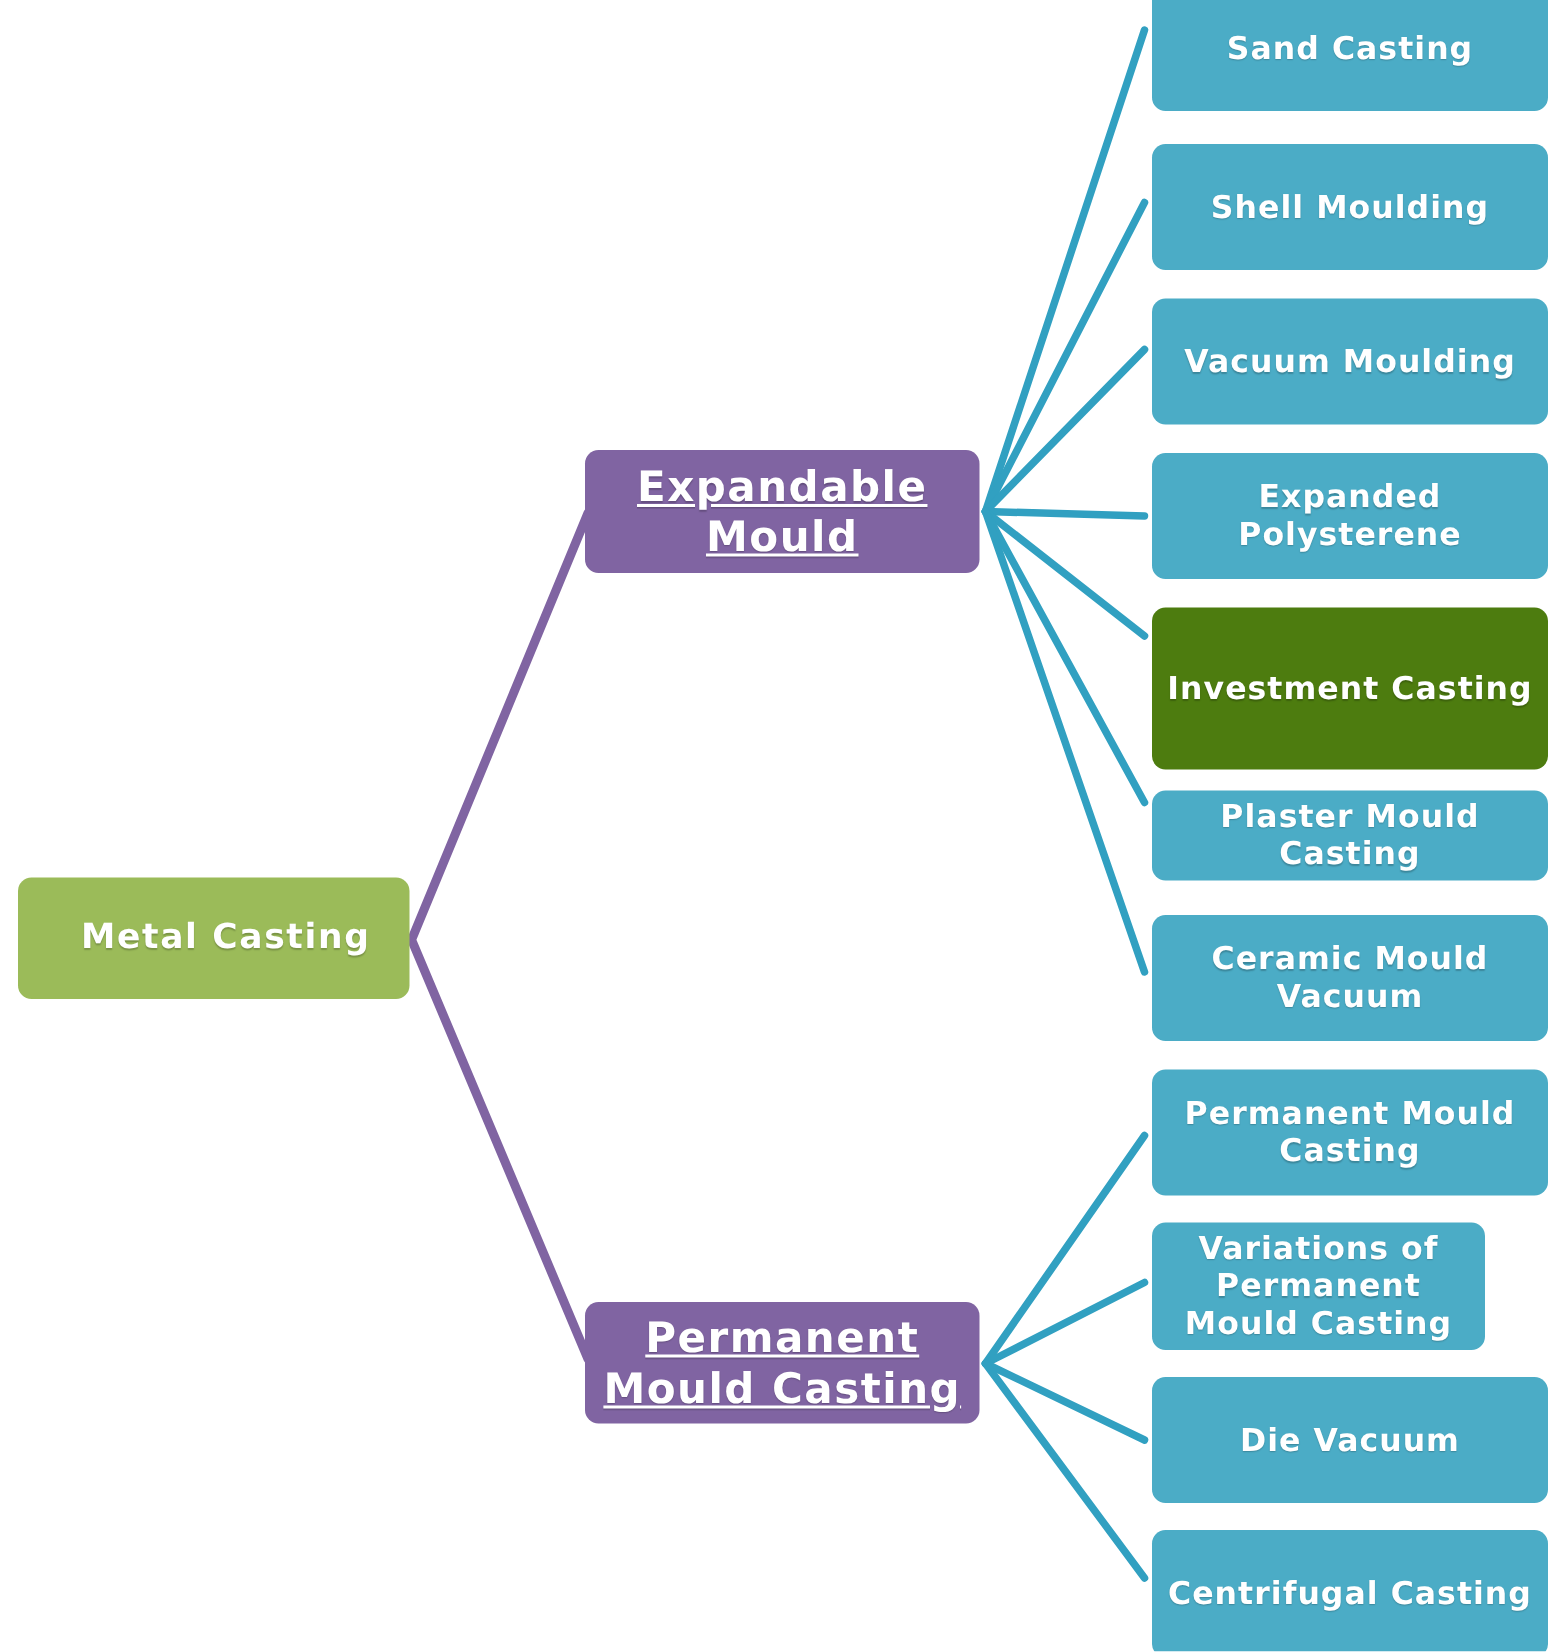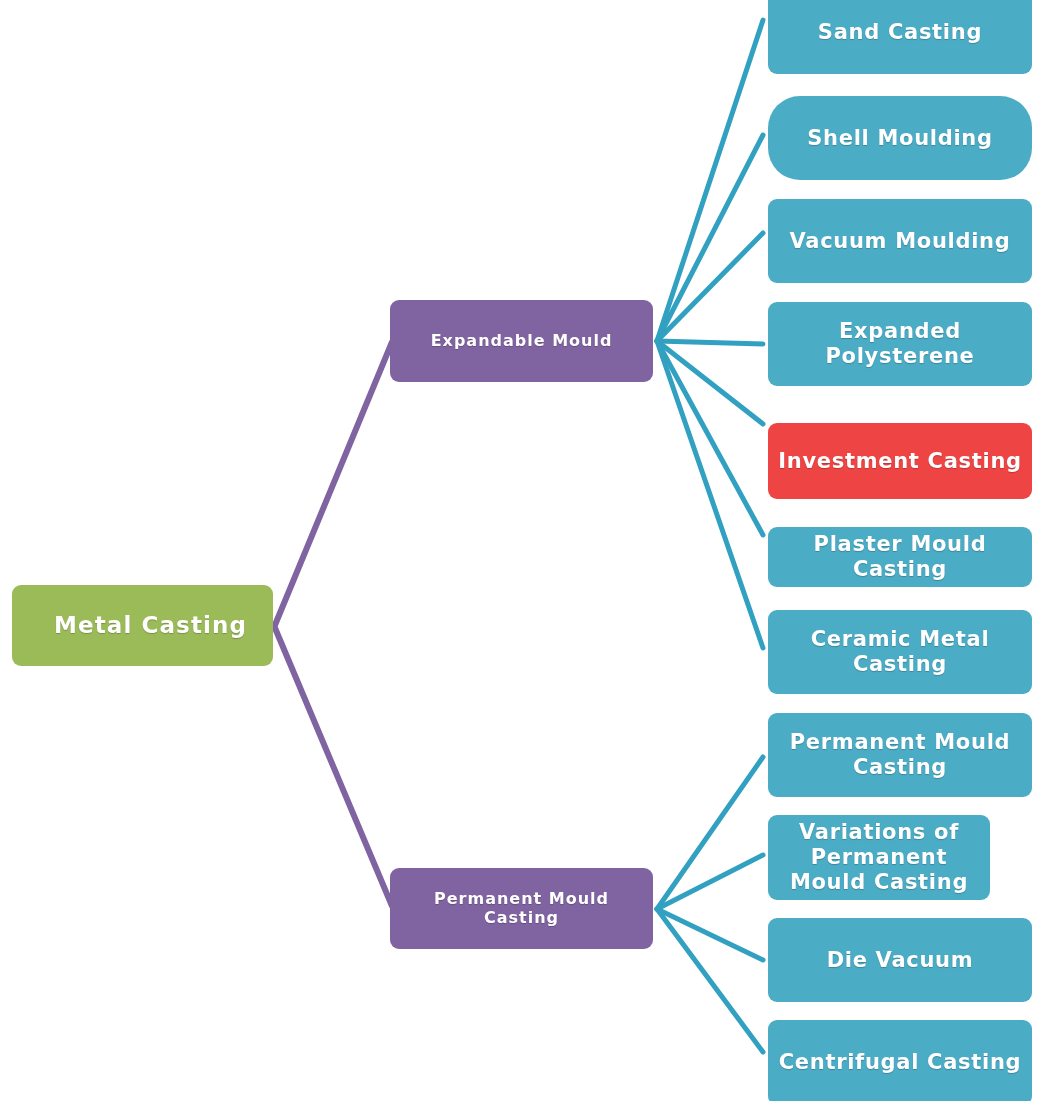--- a/index.html
+++ b/index.html
@@ -41,22 +41,23 @@
     padding: 2px 8px;
   }
   .node-root {
     background: #9BBB59;
     font-size: 23px;
     letter-spacing: 1.1px;
     padding-left: 24px;
   }
   .node-branch {
     background: #8064A2;
-    font-size: 16px;
+    font-size: 28px;
     letter-spacing: 1.0px;
+    text-decoration: underline;
   }
   .node-leaf {
     background: #4BACC6;
     font-size: 21px;
     letter-spacing: 0.7px;
   }
 </style>
 </head>
 <body>
 
@@ -78,24 +79,24 @@
       <line x1="657" y1="909" x2="763" y2="1052" stroke="#31A0C1" stroke-width="5" stroke-linecap="round"></line>
     </svg>
 
   <div class="node node-root" style="left: 12px; top: 585px; width: 261px; height: 81px; background: rgb(155, 187, 89);">Metal Casting</div>
 
   <div class="node node-branch" style="left: 390px; top: 300px; width: 263px; height: 82px; background: rgb(128, 100, 162);">Expandable Mould</div>
 
   <div class="node node-branch" style="left: 390px; top: 868px; width: 263px; height: 81px; background: rgb(128, 100, 162);">Permanent Mould Casting</div>
 
   <div class="node node-leaf" style="left: 768px; top: -10px; width: 264px; height: 84px; background: rgb(75, 172, 198);">Sand Casting</div>
-  <div class="node node-leaf" style="left: 768px; top: 96px; width: 264px; height: 84px; background: rgb(75, 172, 198); border-radius: 32px;">Shell Moulding</div>
+  <div class="node node-leaf" style="left: 768px; top: 96px; width: 264px; height: 84px; background: rgb(75, 172, 198);">Shell Moulding</div>
   <div class="node node-leaf" style="left: 768px; top: 199px; width: 264px; height: 84px; background: rgb(75, 172, 198); text-align: right;">Vacuum Moulding</div>
   <div class="node node-leaf" style="left: 768px; top: 302px; width: 264px; height: 84px; background: rgb(75, 172, 198);">Expanded Polysterene</div>
-  <div class="node node-leaf" style="left: 768px; top: 423px; width: 264px; height: 76px; background: #ef4444;">Investment Casting</div>
+  <div class="node node-leaf" style="left: 768px; top: 405px; width: 264px; height: 108px; background: #4d7c0f;">Investment Casting</div>
   <div class="node node-leaf" style="left: 768px; top: 527px; width: 264px; height: 60px; background: rgb(75, 172, 198);">Plaster Mould Casting</div>
-  <div class="node node-leaf" style="left: 768px; top: 610px; width: 264px; height: 84px; background: rgb(75, 172, 198);">Ceramic Metal Casting</div>
+  <div class="node node-leaf" style="left: 768px; top: 610px; width: 264px; height: 84px; background: rgb(75, 172, 198);">Ceramic Mould Vacuum</div>
   <div class="node node-leaf" style="left: 768px; top: 713px; width: 264px; height: 84px; background: rgb(75, 172, 198);">Permanent Mould Casting</div>
   <div class="node node-leaf" style="left: 768px; top: 815px; width: 222px; height: 85px; background: rgb(75, 172, 198);">Variations of Permanent Mould Casting</div>
   <div class="node node-leaf" style="left: 768px; top: 918px; width: 264px; height: 84px; background: rgb(75, 172, 198);">Die Vacuum</div>
   <div class="node node-leaf" style="left: 768px; top: 1020px; width: 264px; height: 85px; background: rgb(75, 172, 198);">Centrifugal Casting</div>
 
 </div>
 
 </body></html>

